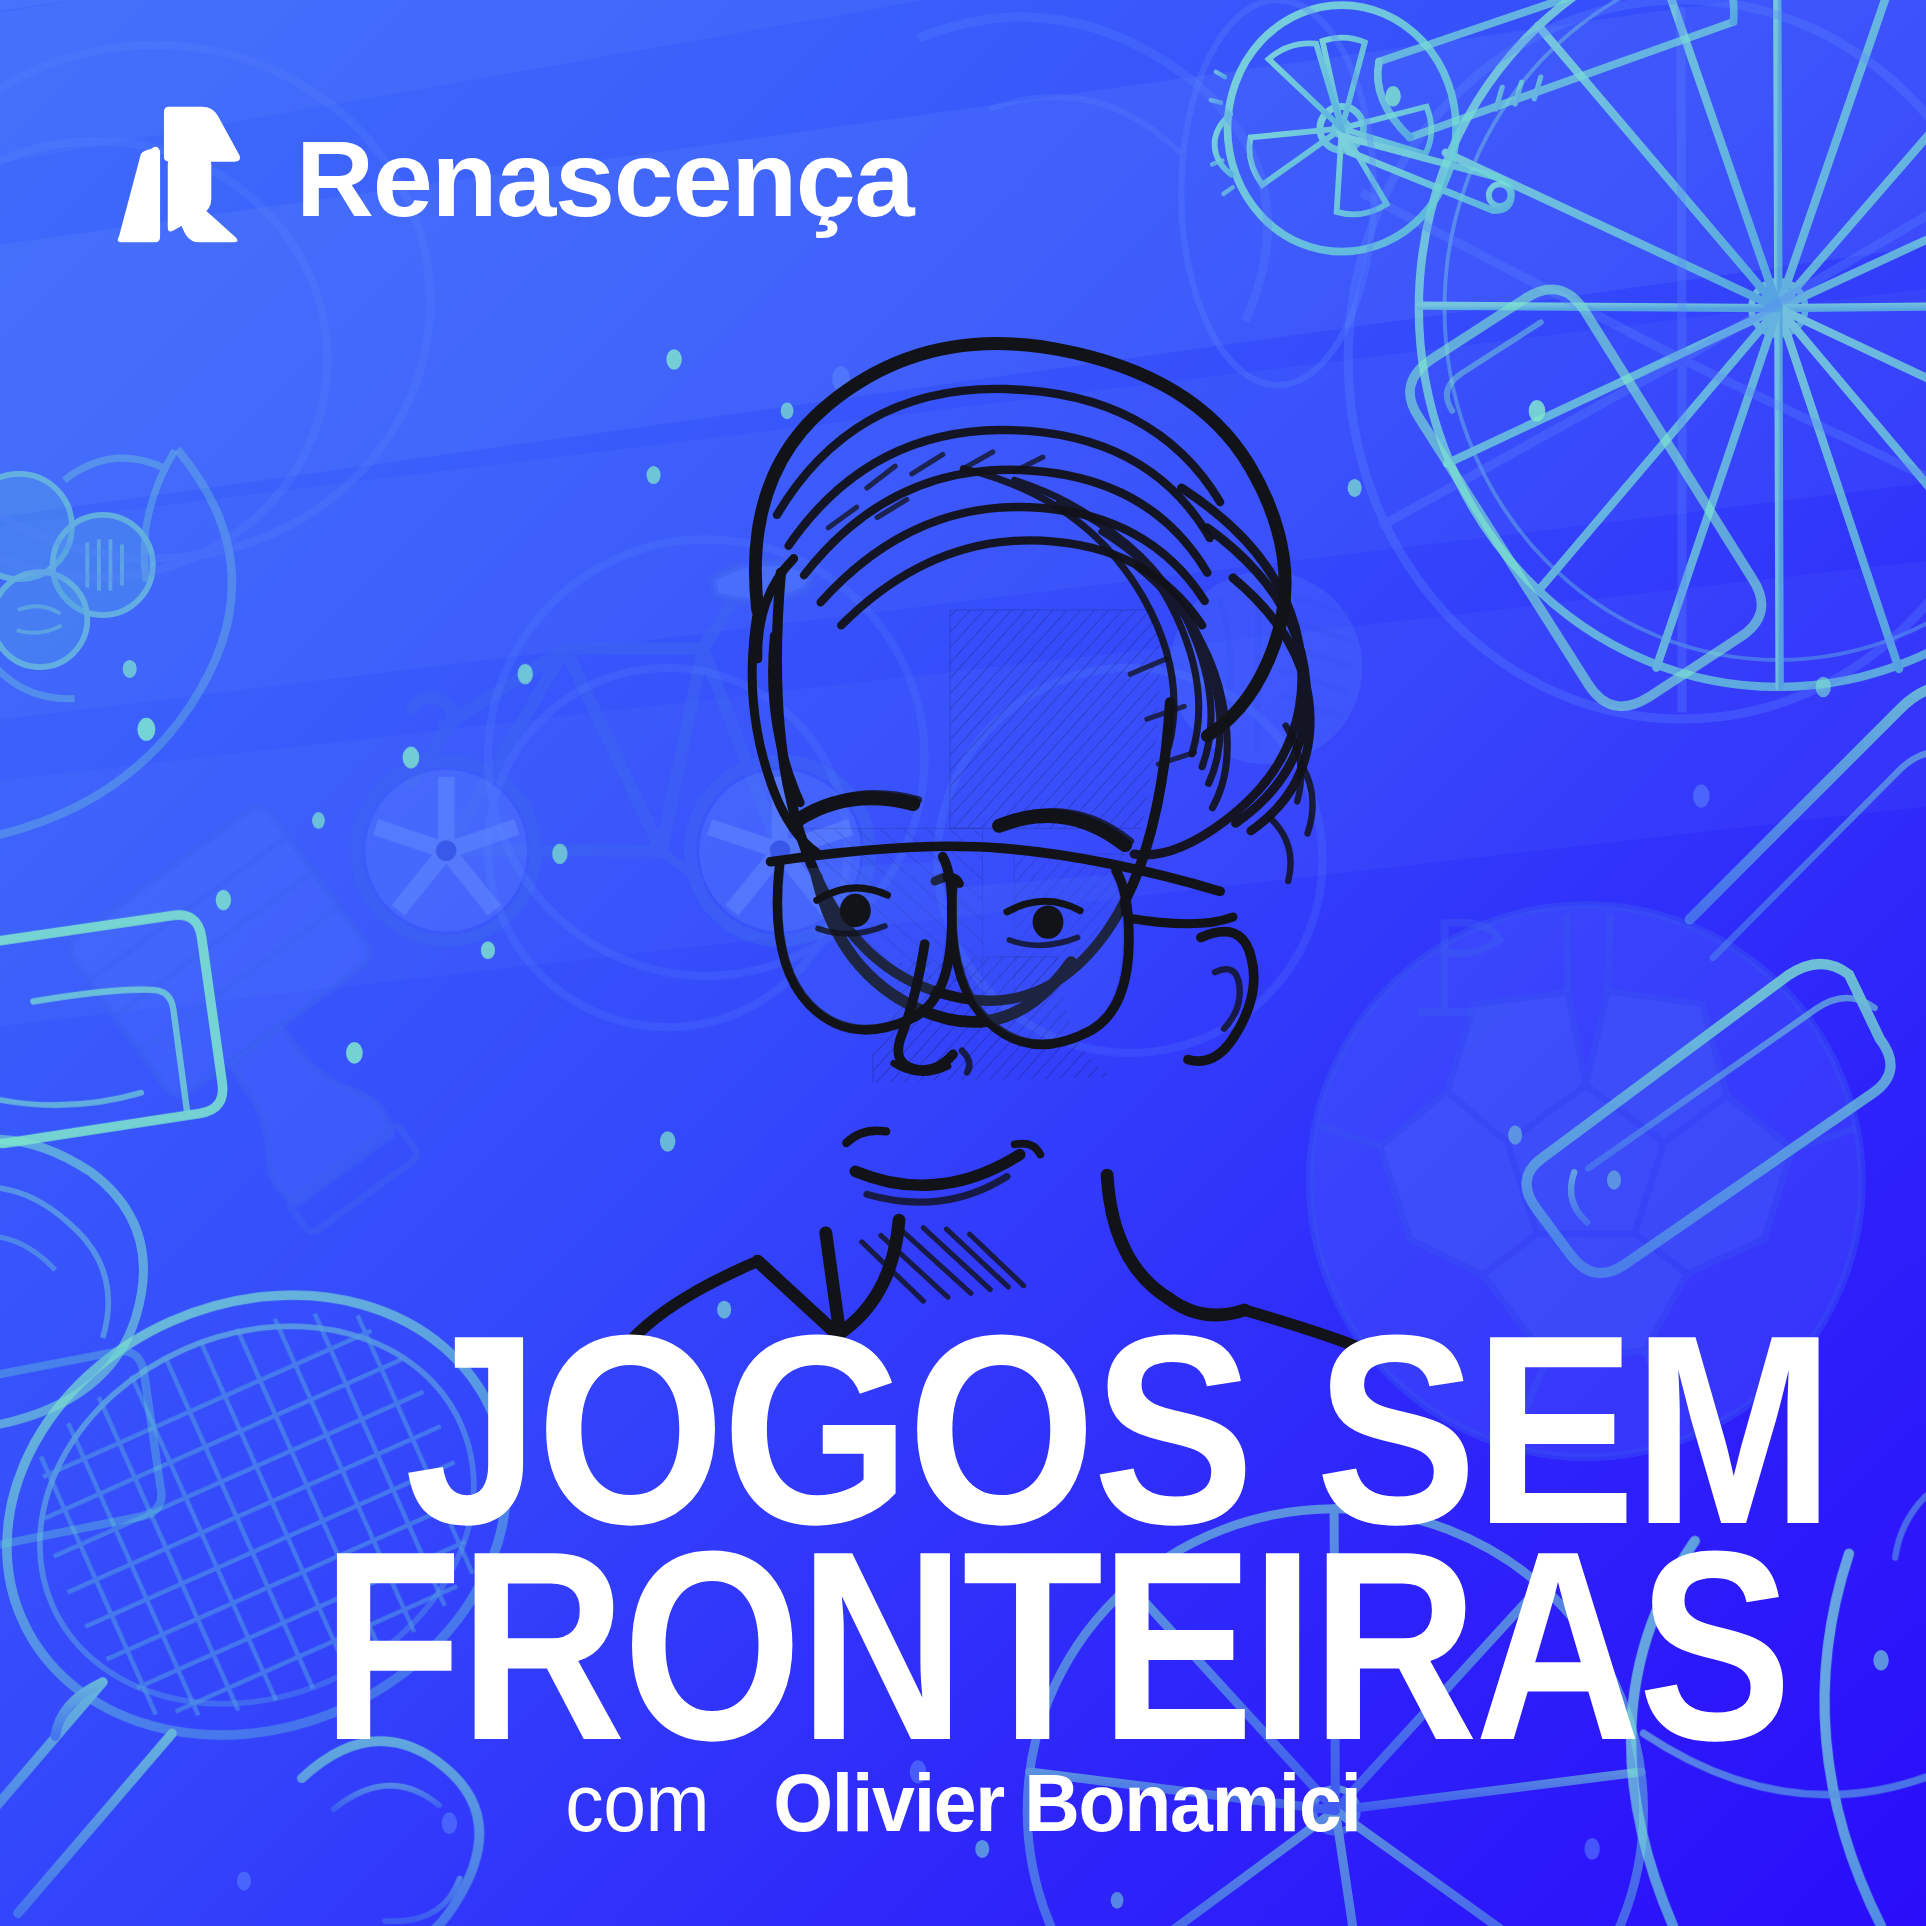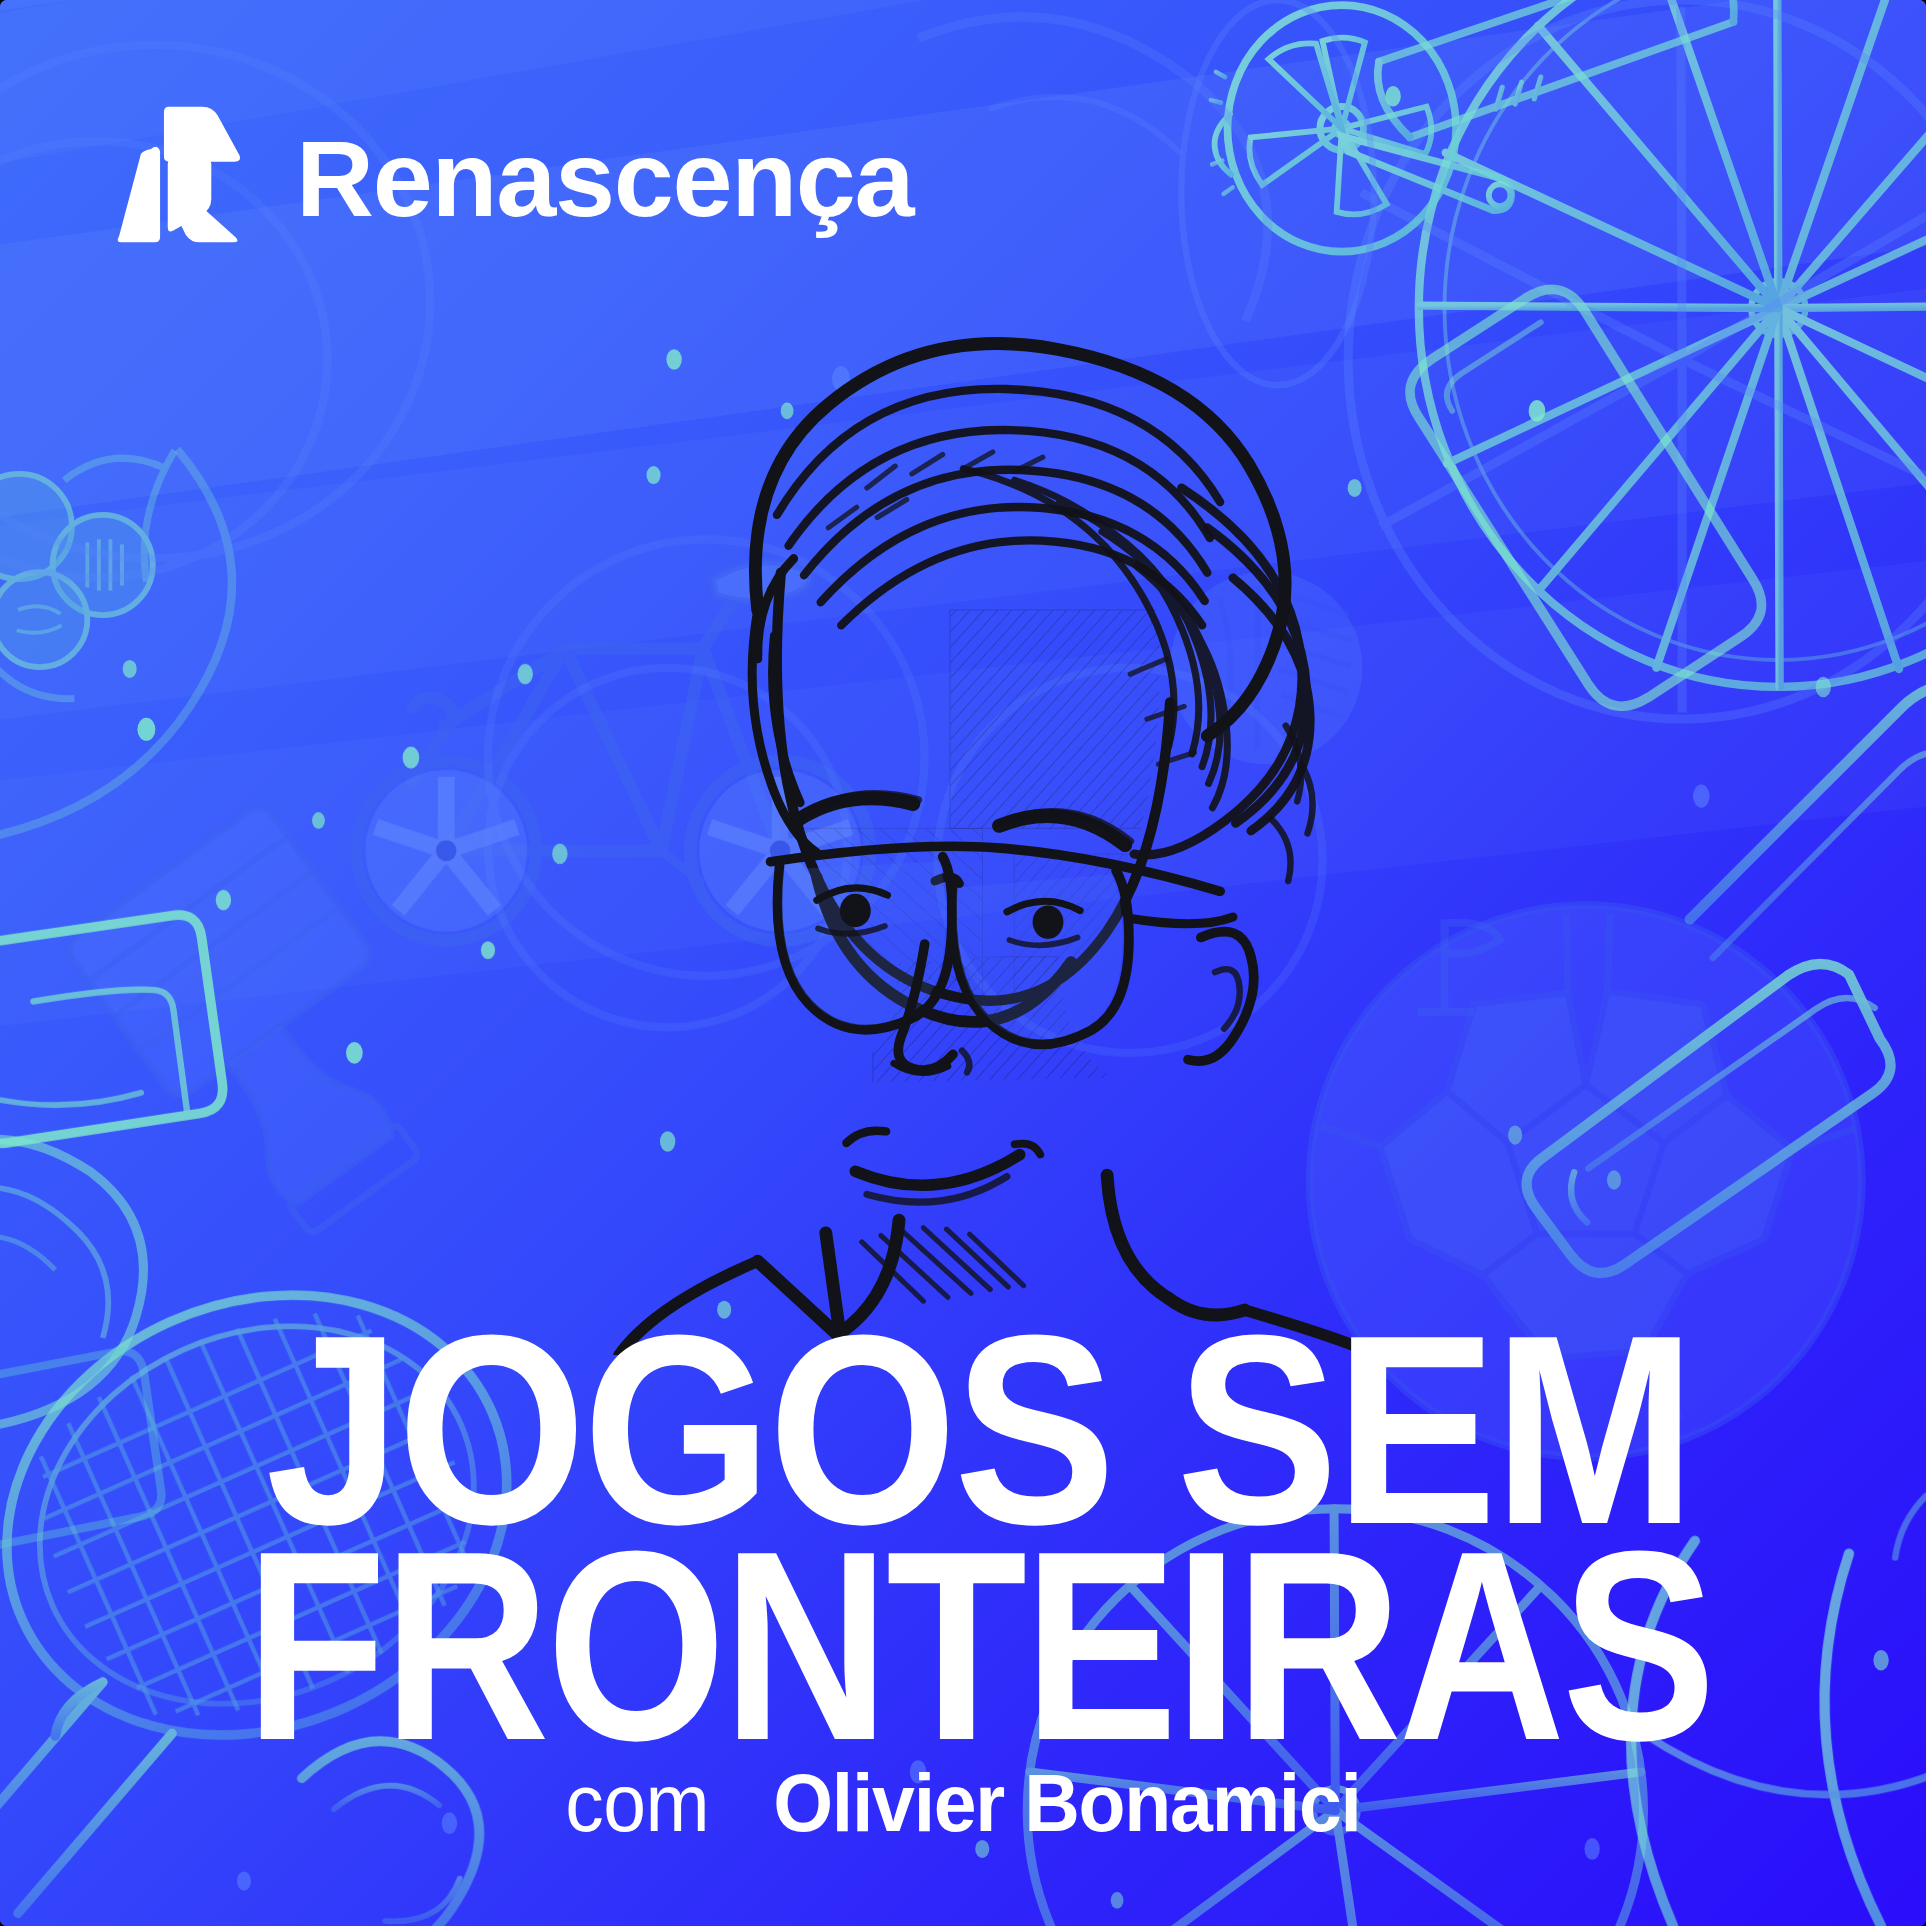--- a/index.html
+++ b/index.html
@@ -10,21 +10,20 @@
   * { box-sizing: border-box; }
 
   #cover {
     position: relative;
     width: 1926px;
     height: 1926px;
     overflow: hidden;
     font-family: "Liberation Sans", sans-serif;
     background: #3B69FA;
     user-select: none;
-    border-radius: 7px;
   }
 
   
   .bg-base {
     position: absolute; inset: 0;
     background: linear-gradient(135deg,
         #3F6CFB 0%,
         #3A5FFB 22%,
         #3448FB 48%,
         #2E26FA 74%,
@@ -75,21 +74,21 @@
     line-height: 1;
     white-space: nowrap;
     transform: translateY(3.9px);
   }
 
   
   .title-block {
     position: absolute;
     left: 0; right: 0;
     bottom: 172px;
-    text-align: center;
+    text-align: right;
     padding-left: 32px;
   }
   .title-line {
     color: #ffffff;
     font-weight: 700;
     font-size: 270px;
     line-height: 0.80;
     letter-spacing: -3.9px;
     transform: scaleX(0.90);
     white-space: nowrap;

